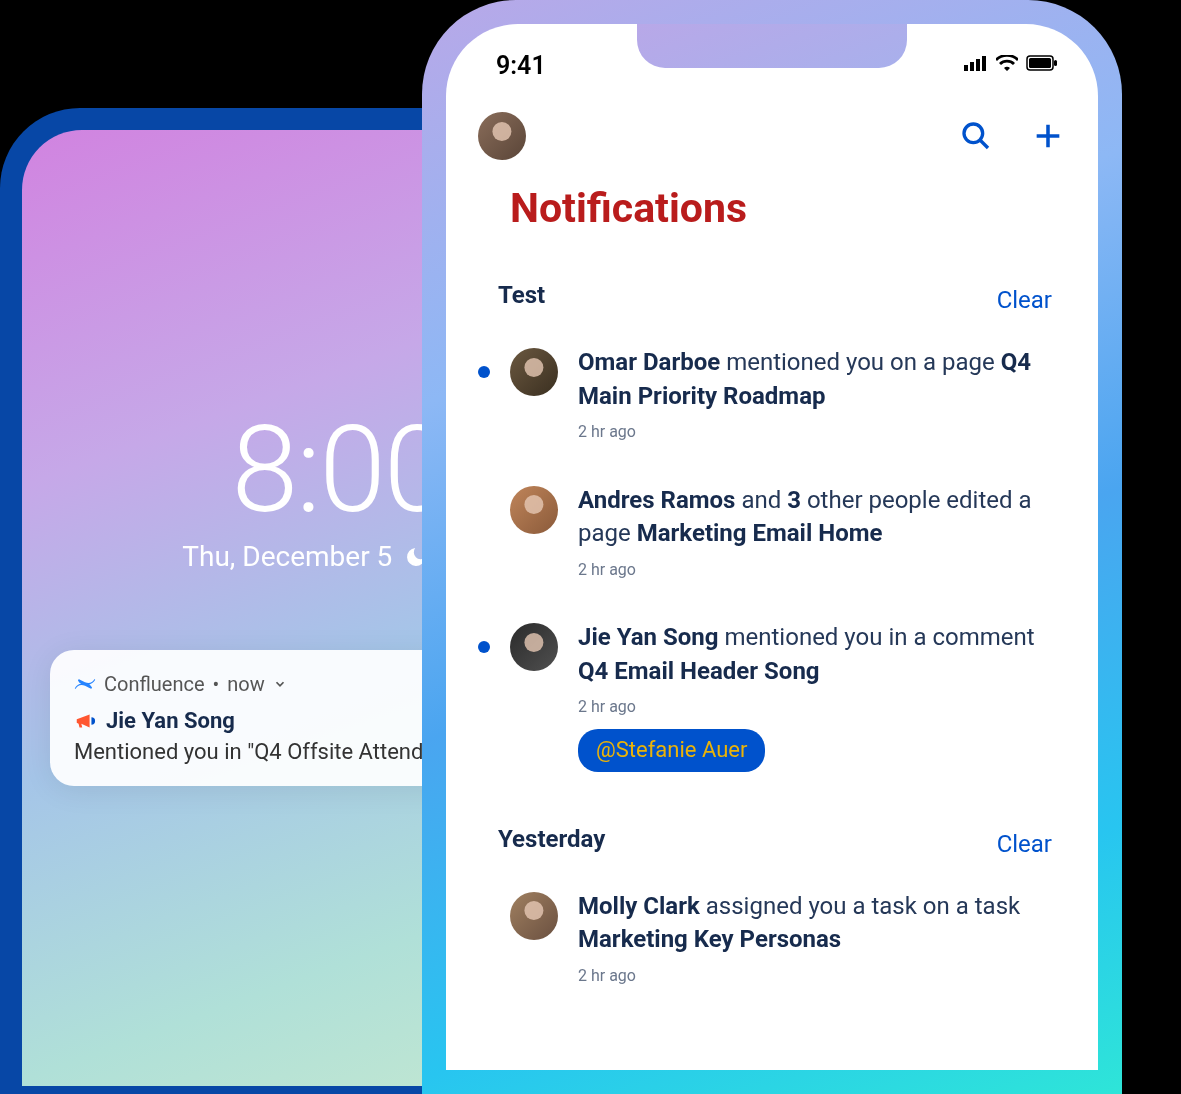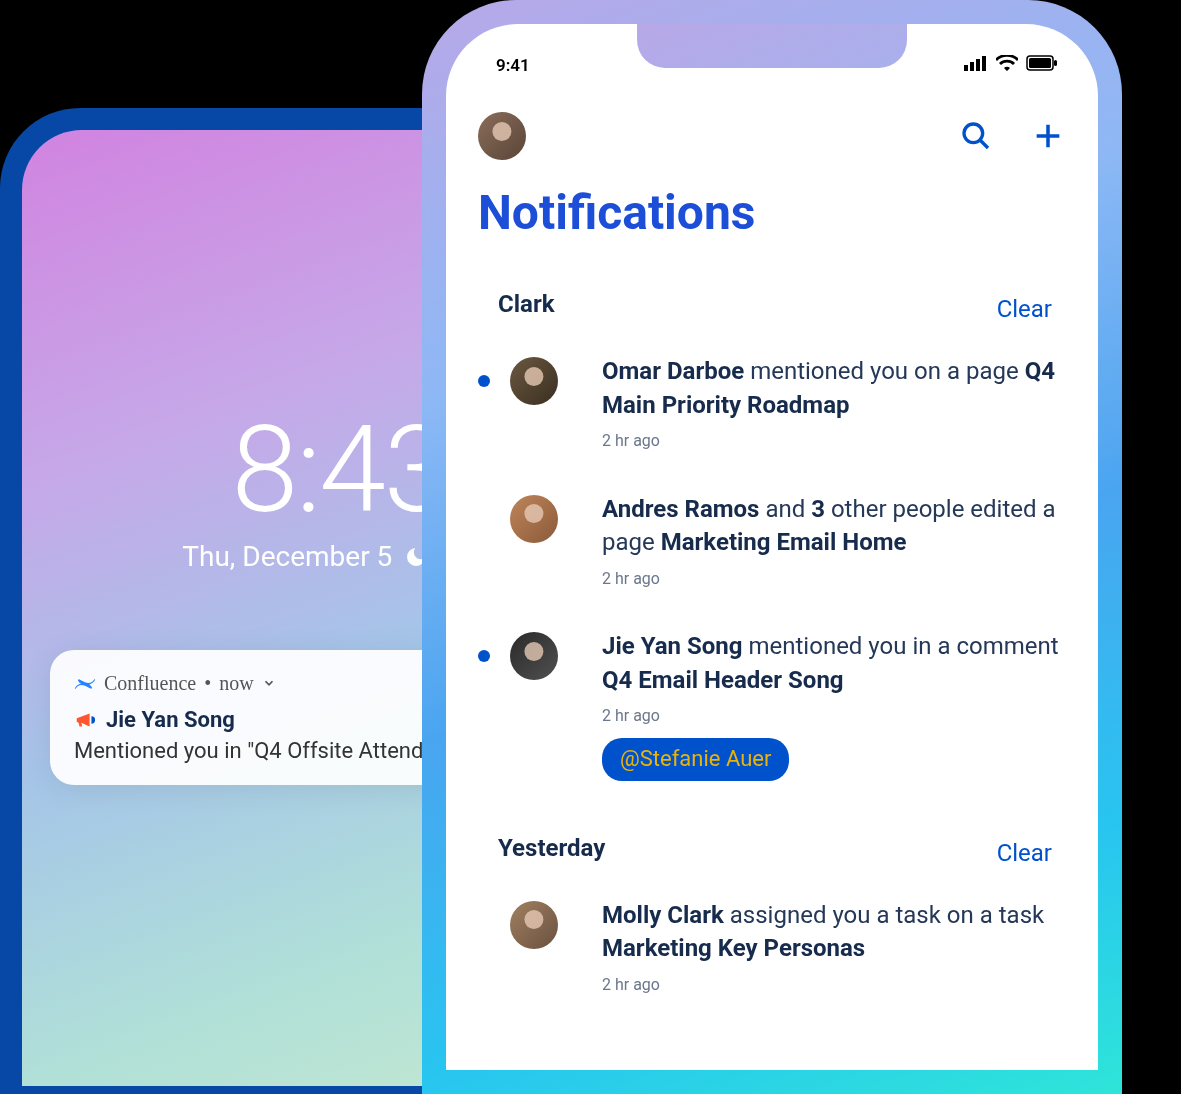--- a/index.html
+++ b/index.html
@@ -72,21 +72,20 @@
       padding: 22px 24px;
       box-shadow: 0 4px 30px rgba(0,0,0,0.08);
     }
     .lock-notif-header {
       display: flex;
       align-items: center;
       gap: 8px;
       color: #555;
       font-size: 20px;
       margin-bottom: 12px;
-      font-family: Liberation Serif, serif;
     }
     .confluence-glyph {
       width: 22px;
       height: 22px;
       display: inline-flex;
     }
     .lock-notif-title-row {
       display: flex;
       align-items: center;
       gap: 10px;
@@ -141,21 +140,21 @@
       z-index: 10;
     }
     .status-bar {
       display: flex;
       justify-content: space-between;
       align-items: center;
       padding: 22px 40px 0 50px;
       height: 60px;
     }
     .status-time {
-      font-size: 17px;
+      font-size: 25px;
       font-weight: 600;
       color: #000;
     }
     .status-icons {
       display: flex;
       align-items: center;
       gap: 8px;
     }
     .app-header {
       display: flex;
@@ -196,23 +195,24 @@
       width: 36px;
       height: 36px;
       display: flex;
       align-items: center;
       justify-content: center;
       color: #0052CC;
       cursor: pointer;
     }
     .page-title {
       padding: 8px 32px 24px 32px;
-      font-size: 48px;
+      font-size: 41px;
       font-weight: 700;
-      color: #1d4ed8;
+      color: #b91c1c;
+      margin-left: 32px;
     }
     .section {
       padding: 0 32px;
     }
     .section-header {
       display: flex;
       justify-content: space-between;
       align-items: center;
       padding: 20px 14px 20px 20px;
     }
@@ -244,21 +244,20 @@
     .unread-dot.hidden { visibility: hidden; }
     .notif-avatar {
       flex-shrink: 0;
       margin-top: 2px;
     }
     .notif-content {
       flex: 1;
       font-size: 24px;
       line-height: 1.4;
       color: #253858;
-      margin-left: 24px;
     }
     .notif-content .bold { font-weight: 700; color: #172B4D; }
     .notif-time {
       color: #6B778C;
       font-size: 16px;
       margin-top: 8px;
     }
     .mention-pill {
       display: inline-block;
       background: #0052CC;
@@ -267,21 +266,21 @@
       padding: 6px 18px;
       border-radius: 20px;
       margin-top: 10px;
     }
   </style>
 </head>
 <body>
 
 <div class="phone-back">
   <div class="phone-back-screen">
-    <div class="lock-time">8:43</div>
+    <div class="lock-time">8:00</div>
     <div class="lock-date-row">
       <span>Thu, December 5</span>
       <span class="moon-icon">
         <svg viewBox="0 0 24 24" fill="#fff">
             <path d="M21 12.8A9 9 0 1 1 11.2 3a7 7 0 0 0 9.8 9.8z"></path>
           </svg>
       </span>
       <span>71°F</span>
     </div>
     <div class="lock-notif">
@@ -359,21 +358,21 @@
               <line x1="4" y1="12" x2="20" y2="12"></line>
             </svg>
         </span>
       </div>
     </div>
 
     <div class="page-title">Notifications</div>
 
     <div class="section">
       <div class="section-header">
-        <span class="section-title">Clark</span>
+        <span class="section-title">Test</span>
         <span class="clear-btn">Clear</span>
       </div>
 
       <div class="notif-item">
         <span class="unread-dot"></span>
         <span class="avatar avatar-a notif-avatar"></span>
         <div class="notif-content">
           <span class="bold">Omar Darboe</span><span> mentioned you on a page </span><span class="bold">Q4 Main Priority Roadmap</span>
           <div class="notif-time">2 hr ago</div>
         </div>

